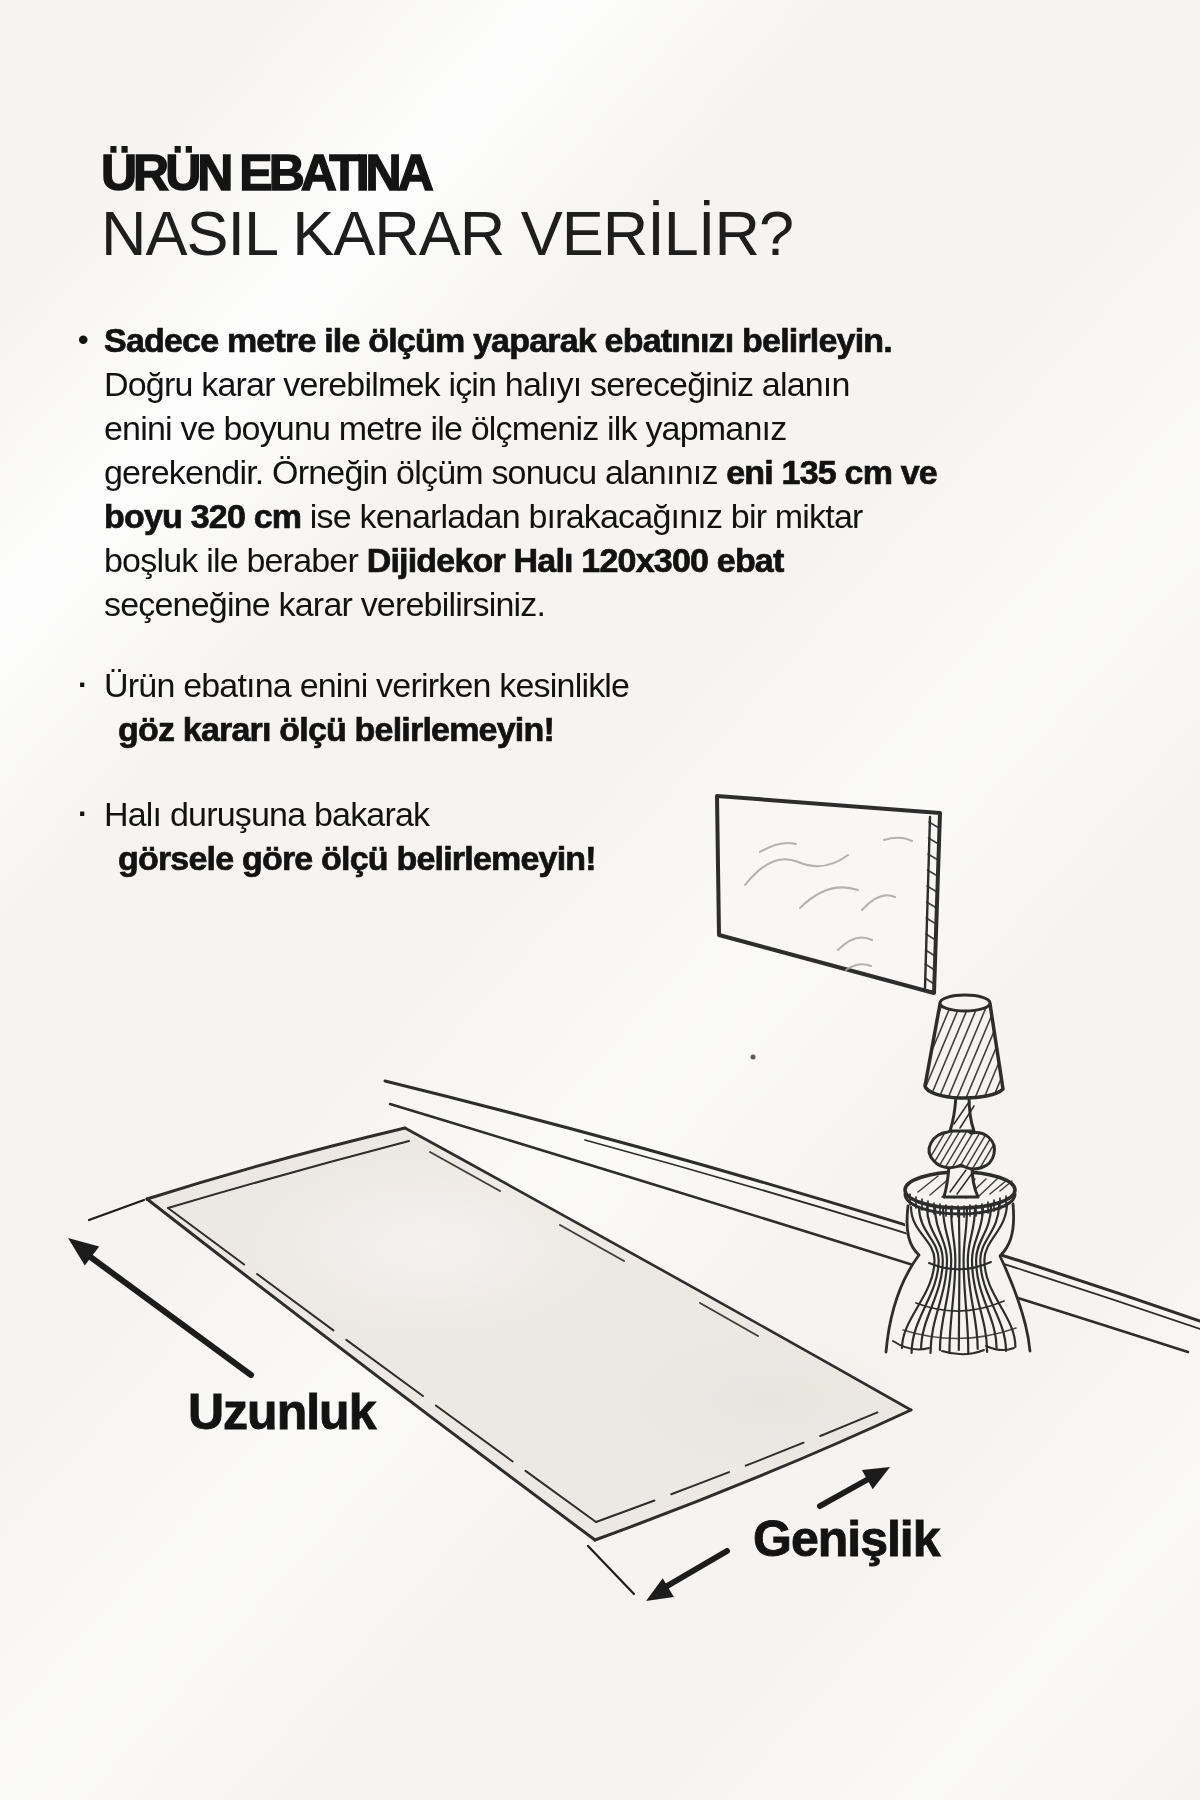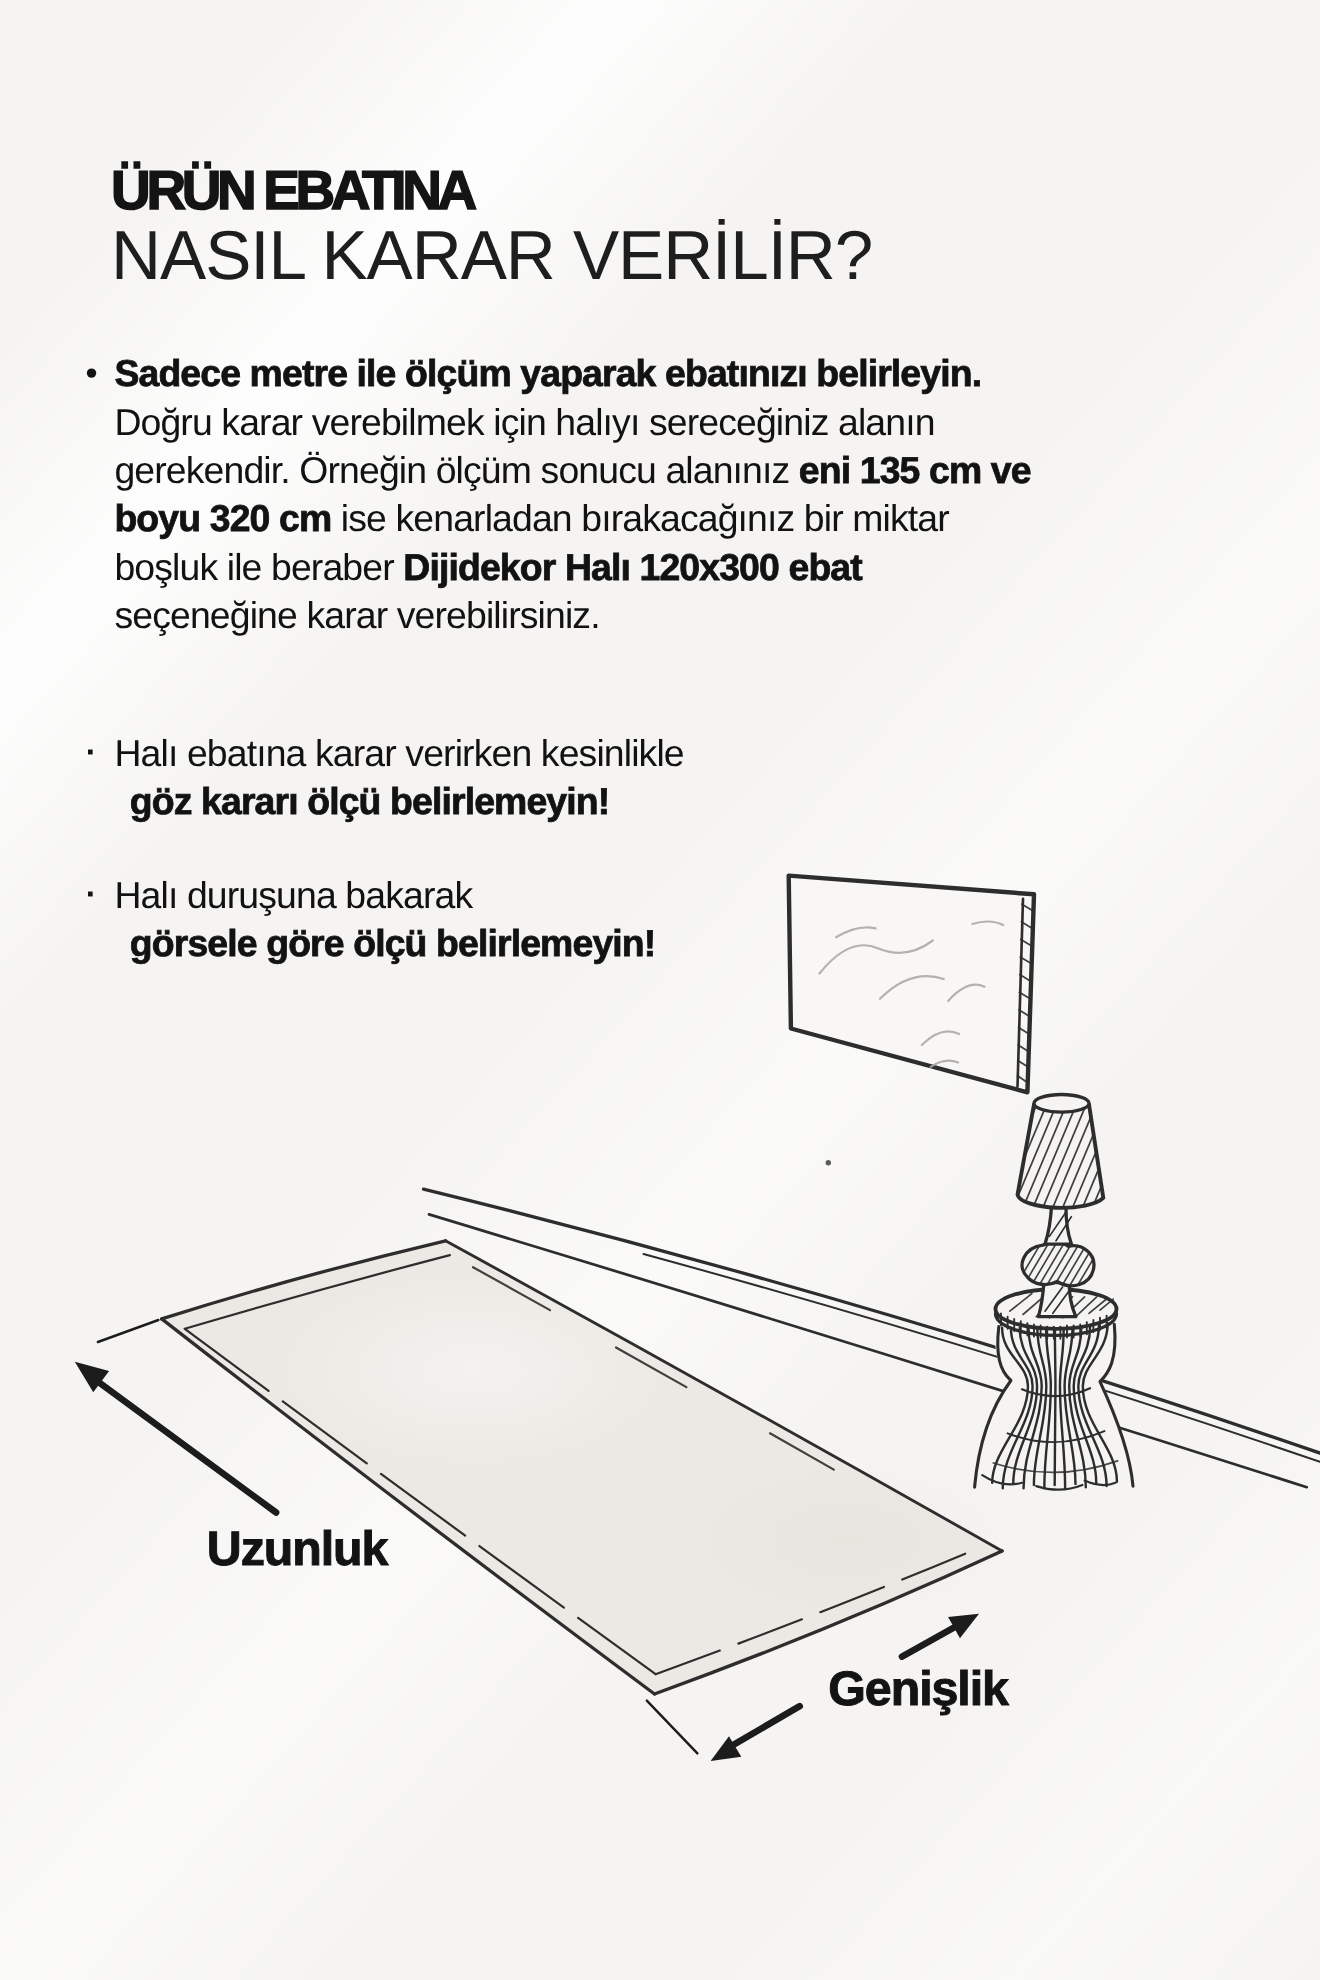--- a/index.html
+++ b/index.html
@@ -41,47 +41,48 @@
     font-size:30px;font-weight:700;
   }
   .bullet .b{font-weight:700;text-align:center;-webkit-text-stroke:.7px #121212;}
   .bullet .line{white-space:nowrap;}
   .bullet .ind{padding-left:14px;}
   #bullet-1{top:318px;}
   #bullet-2{top:663px;}
   #bullet-3{top:792px;}
   
   .dim-label{
-    font-size:44px;font-weight:800;letter-spacing:-1px;color:#131313;
+    font-size:50px;font-weight:800;letter-spacing:-1px;color:#131313;
     -webkit-text-stroke:.9px #131313;line-height:1;text-align:center;
   }
   #label-uzunluk{left:188px;top:1387px;}
   #label-genislik{left:753px;top:1514px;}
   
   #scene{left:0;top:0;width:1200px;height:1800px;color:var(--ink);pointer-events:none;}
 </style>
 </head>
 <body>
 
 <div class="abs title">
   <div class="t1">ÜRÜN EBATINA</div>
   <div class="t2">NASIL KARAR VERİLİR?</div>
 </div>
 
 <div id="bullet-1" class="abs bullet">
   <div class="line"><span class="marker">•</span><span class="b">Sadece metre ile ölçüm yaparak ebatınızı belirleyin.</span></div>
   <div class="line"><span>Doğru karar verebilmek için halıyı sereceğiniz alanın</span></div>
+  <div class="line"><span>enini ve boyunu metre ile ölçmeniz ilk yapmanız</span></div>
   <div class="line"><span>gerekendir. Örneğin ölçüm sonucu alanınız </span><span class="b">eni 135 cm ve</span></div>
   <div class="line"><span class="b">boyu 320 cm </span><span>ise kenarladan bırakacağınız bir miktar</span></div>
   <div class="line"><span>boşluk ile beraber </span><span class="b">Dijidekor Halı 120x300 ebat</span></div>
   <div class="line"><span>seçeneğine karar verebilirsiniz.</span></div>
 </div>
 
 <div id="bullet-2" class="abs bullet">
-  <div class="line"><span class="marker">·</span><span>Halı ebatına karar verirken kesinlikle</span></div>
+  <div class="line"><span class="marker">·</span><span>Ürün ebatına enini verirken kesinlikle</span></div>
   <div class="line ind"><span class="b">göz kararı ölçü belirlemeyin!</span></div>
 </div>
 
 <div id="bullet-3" class="abs bullet">
   <div class="line"><span class="marker">·</span><span>Halı duruşuna bakarak</span></div>
   <div class="line ind"><span class="b">görsele göre ölçü belirlemeyin!</span></div>
 </div>
 
 <svg id="scene" class="abs" viewBox="0 0 1200 1800" aria-hidden="true" style="color: rgb(45, 45, 45);">
   <defs>

